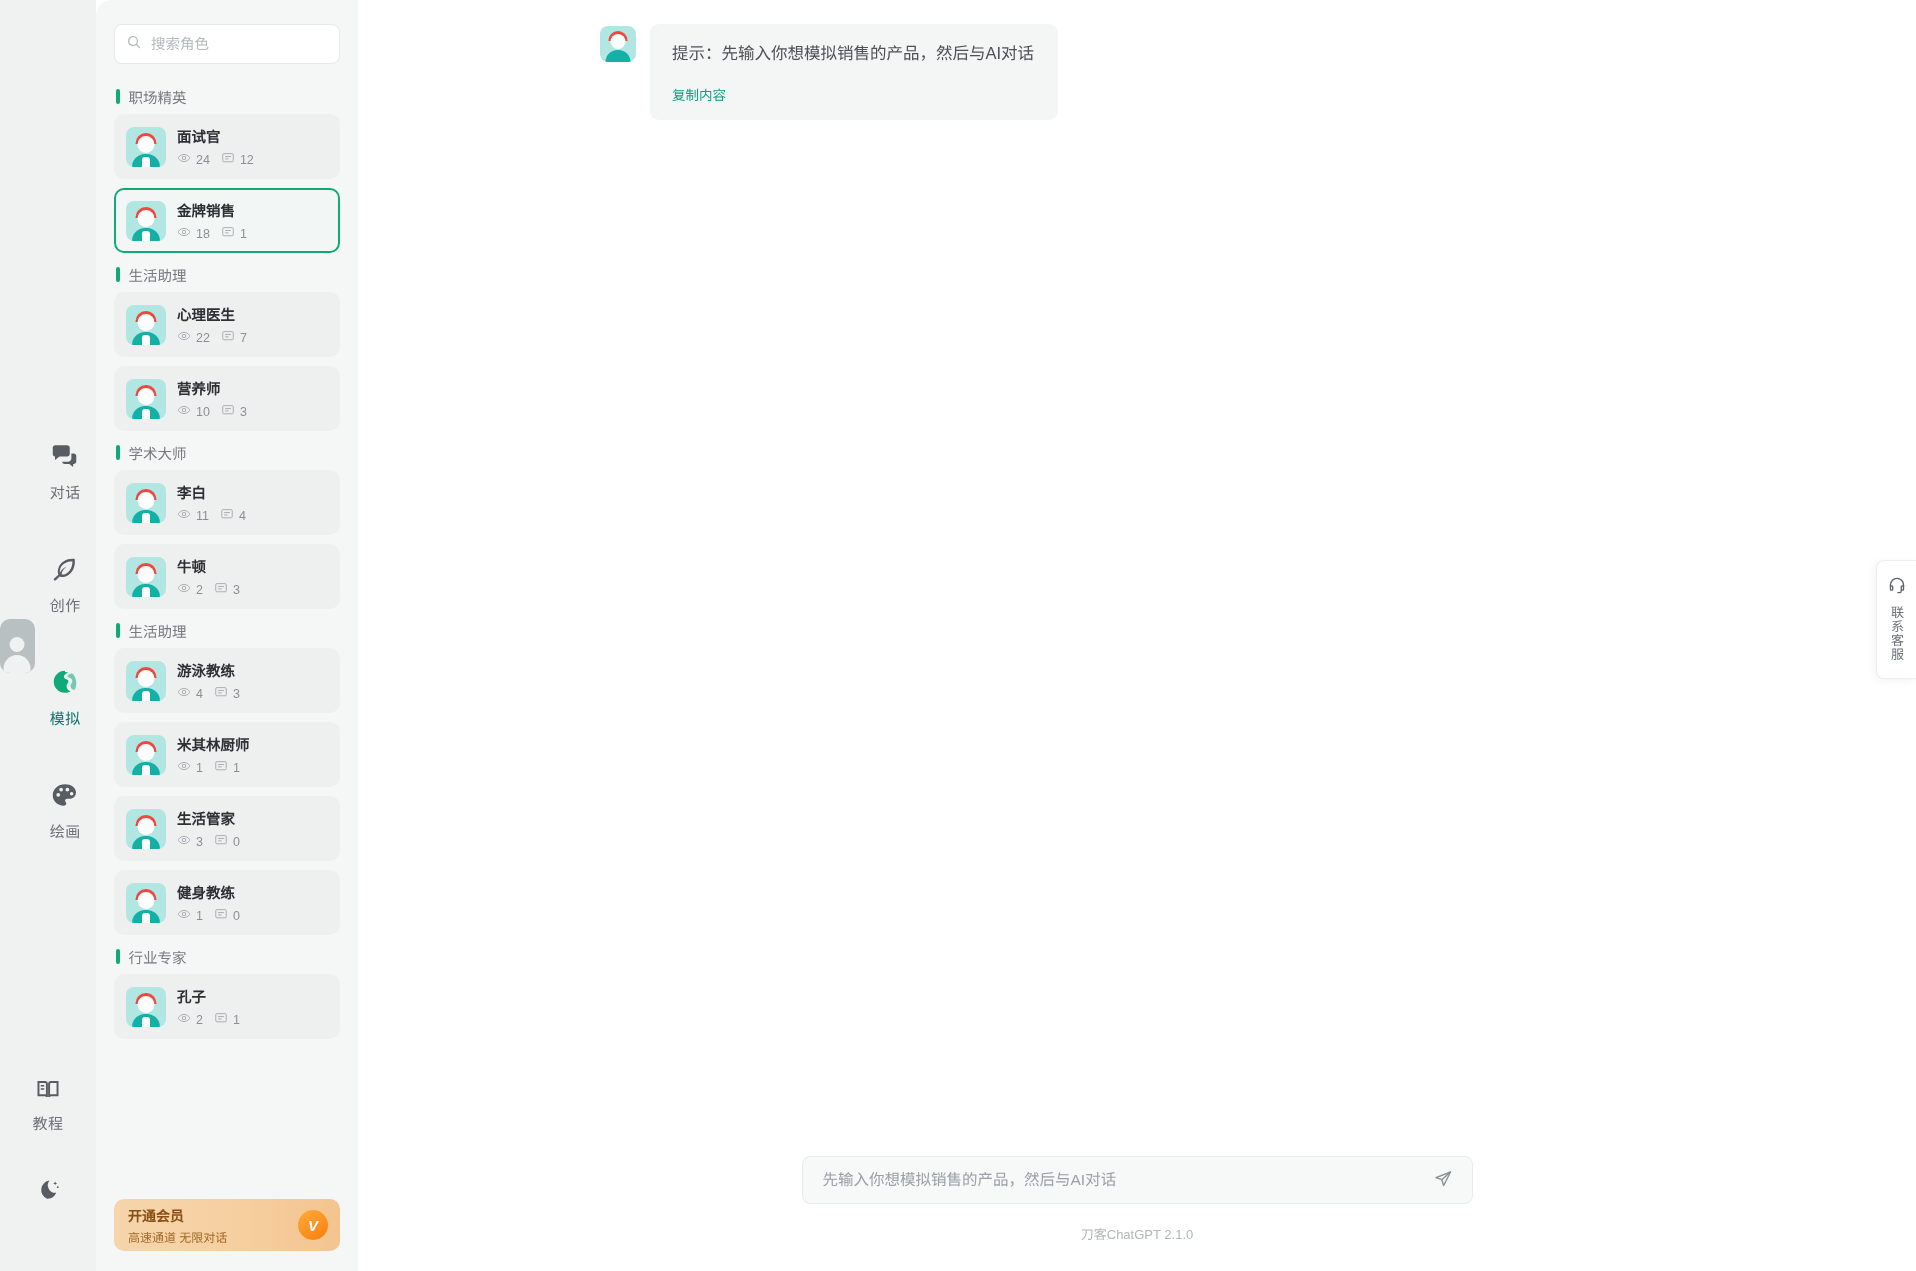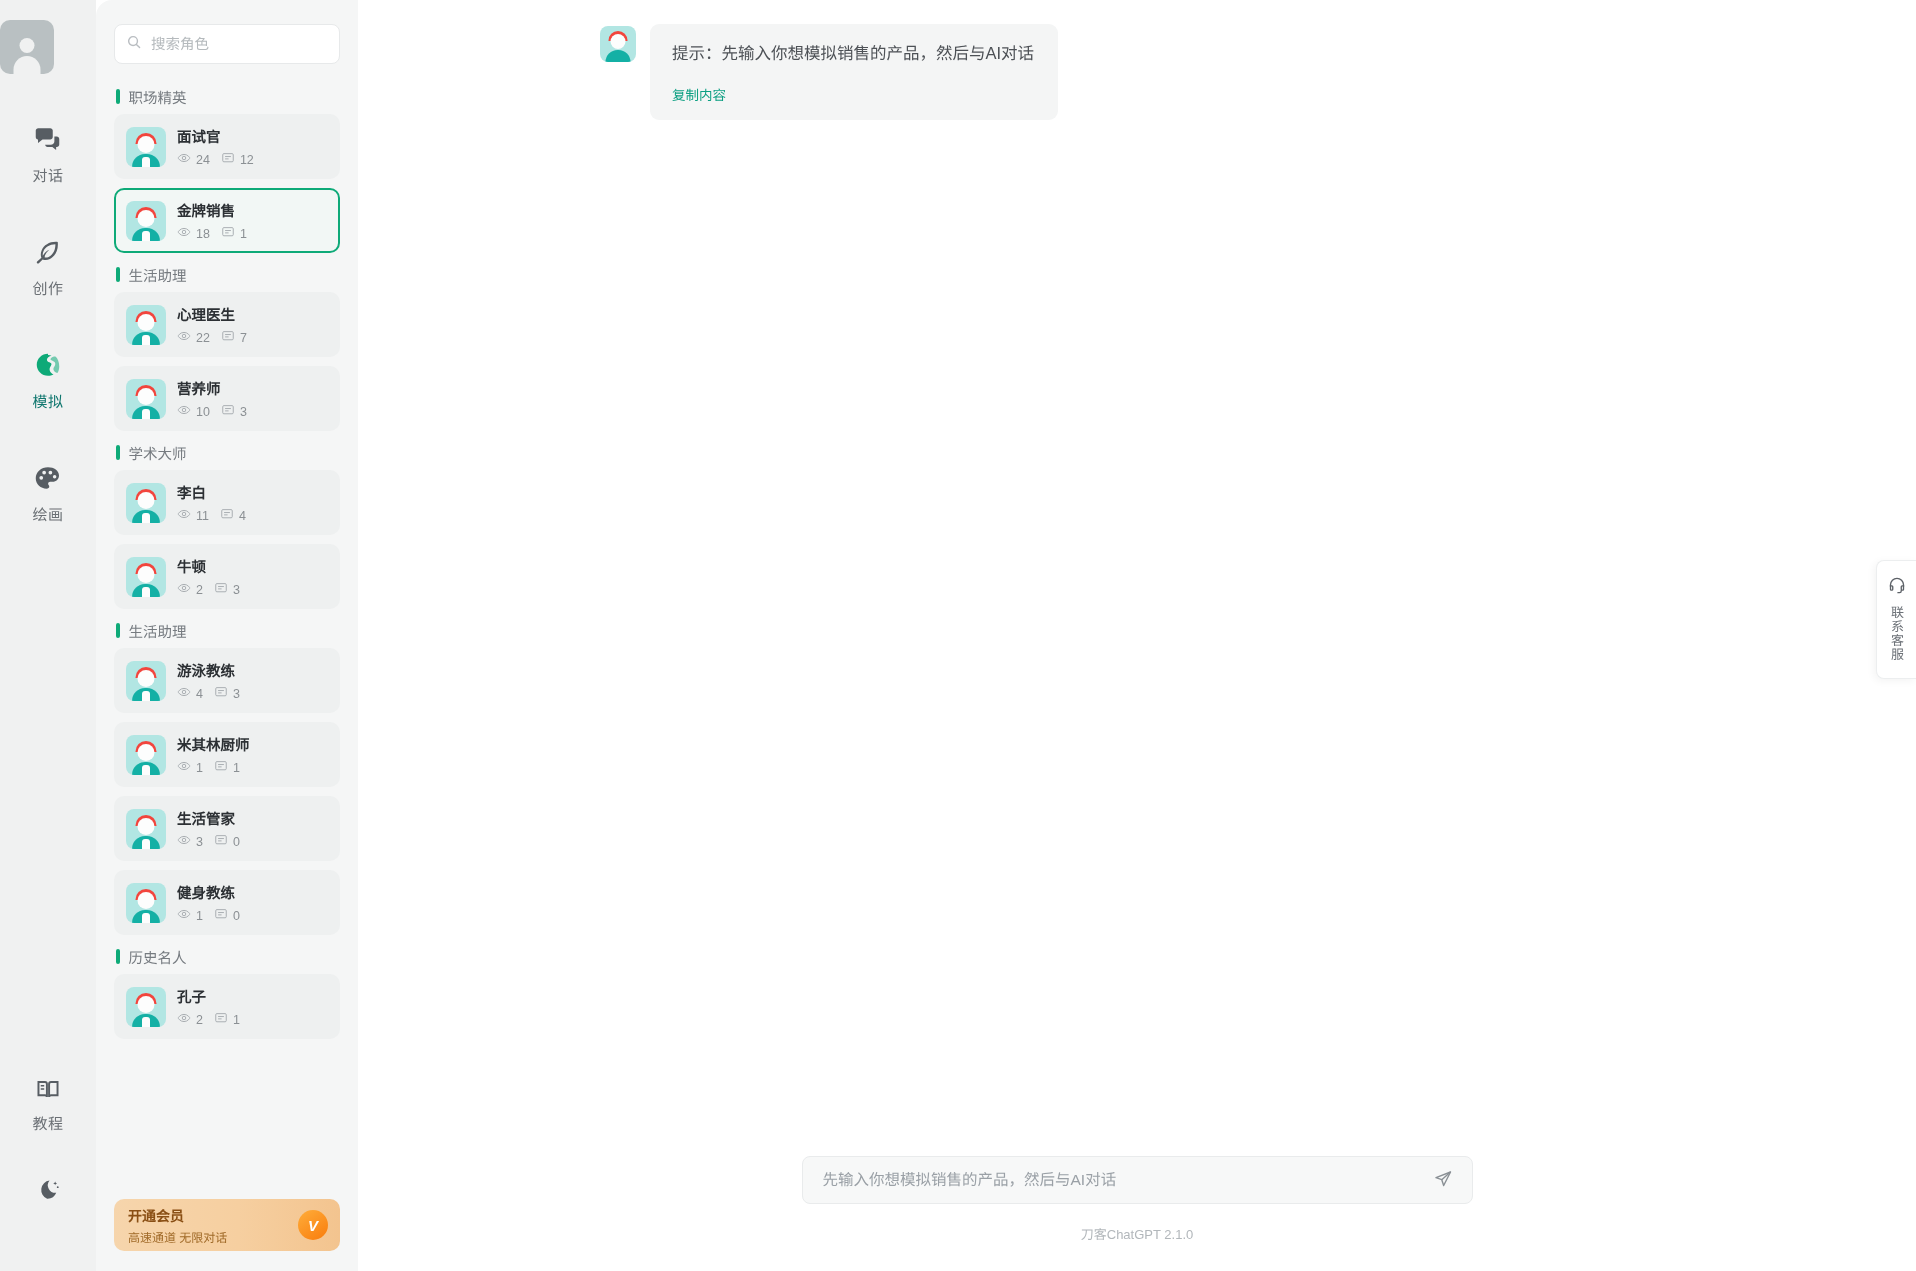--- a/index.html
+++ b/index.html
@@ -9,21 +9,21 @@
     background: #ffffff;
     font-family: "Liberation Sans", "DejaVu Sans", sans-serif;
     overflow: hidden;
   }
   .app { position: relative; width: 1916px; height: 1271px; display: flex; background:#ffffff; }
 
   
   .rail {
     width: 96px; height: 1271px;
     background: #f0f1f1;
-    display: flex; flex-direction: column; align-items: flex-start;
+    display: flex; flex-direction: row; align-items: center;
     flex: 0 0 96px;
     position: relative;
   }
   .avatar-box {
     width: 54px; height: 54px; margin-top: 20px;
     border-radius: 10px; background: #b9c0c2;
     display: flex; align-items: flex-end; justify-content: center;
     overflow: hidden;
   }
   .avatar-glyph { width: 40px; height: 40px; position: relative; }
@@ -577,21 +577,21 @@
                       <rect x="3" y="4.5" width="18" height="14" rx="2"></rect>
                       <path d="M7 9.5h10M7 13.5h6"></path>
                     </svg></span>
                   <span>0</span>
                 </span>
               </div>
             </div>
           </div>
           <div class="group-head">
             <span class="group-bar"></span>
-            <span class="group-title">历史名人</span>
+            <span class="group-title">行业专家</span>
           </div>
           <div class="role-card">
             <div class="rc-avatar">
               <span class="hair"></span>
               <span class="face"></span>
               <span class="body"></span>
               <span class="collar"></span>
             </div>
             <div class="rc-meta">
               <div class="rc-name">孔子</div>

